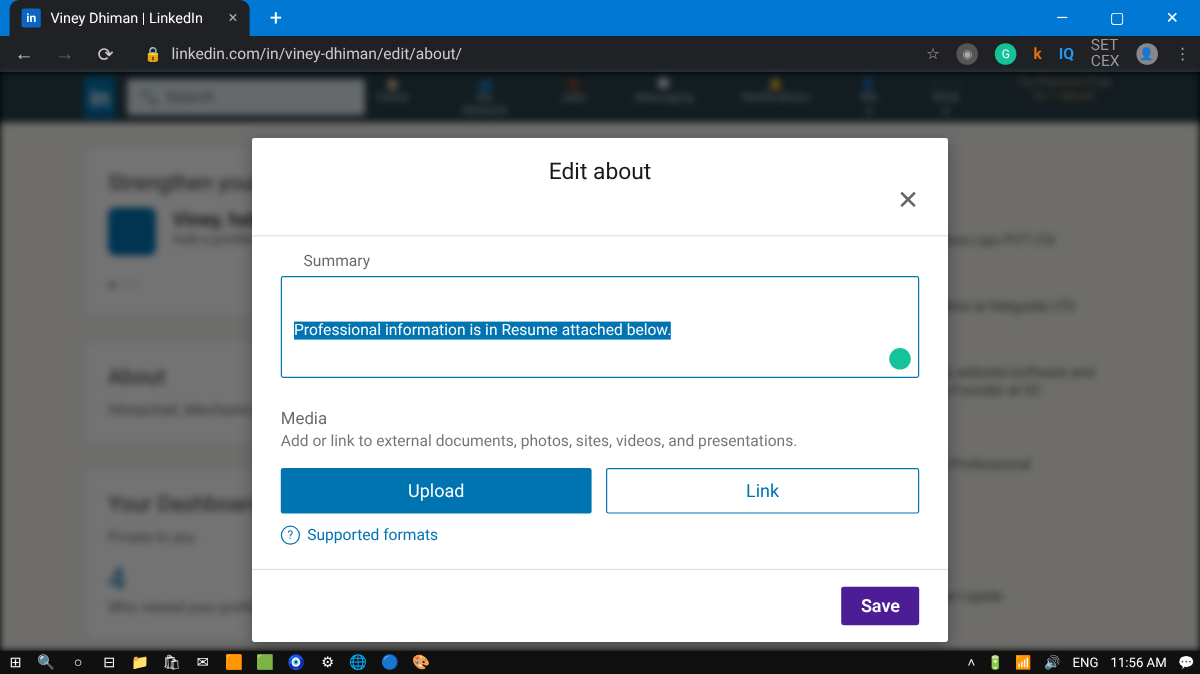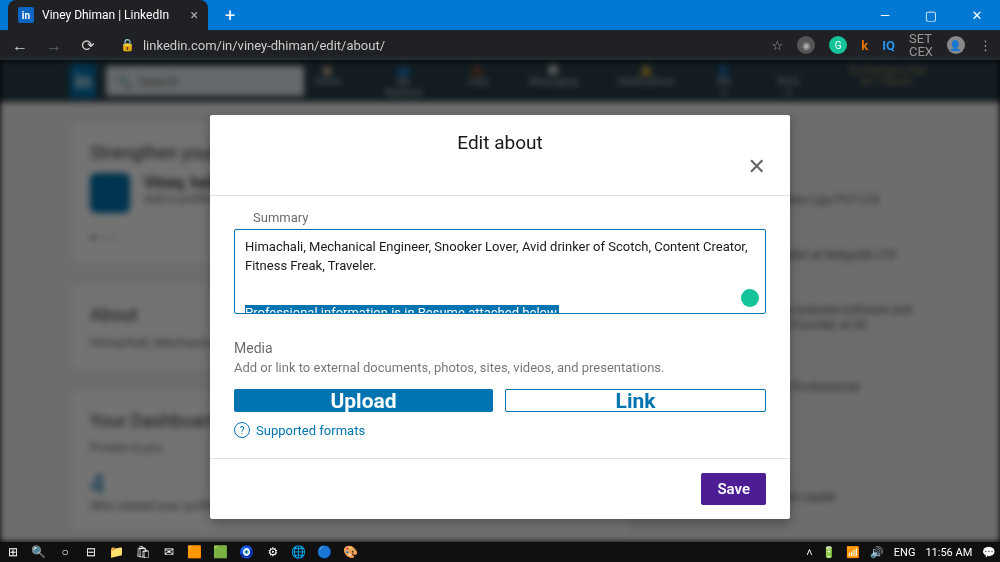--- a/index.html
+++ b/index.html
@@ -49,21 +49,21 @@
 .modal-close { margin-left:auto; font-size:22px; color:#666; cursor:pointer; }
 .modal-body { padding:14px 24px 20px; }
 .label { font-size:13px; color:rgba(0,0,0,.6); margin-bottom:4px; display:block;margin-left:19px; }
 .ta-wrap { position:relative; border:1px solid #0073b1; border-radius:2px; padding:8px 10px; height:85px; font-size:13px; line-height:1.45; color:rgba(0,0,0,.9); overflow-y:auto; }
 .ta-line1 {}
 .ta-sel { background:#0073b1; color:#fff; }
 .grammarly { position:absolute; bottom:6px; right:6px; width:18px; height:18px; border-radius:50%; background:#15c39a; }
 .media-label { font-size:14px; color:rgba(0,0,0,.6); margin-top:26px; }
 .media-sub { font-size:13px; color:rgba(0,0,0,.55); margin-top:4px; margin-bottom:14px; }
 .btnrow { display:flex; gap:12px; }
-.btn { flex:1; height:23px; display:flex; align-items:center; justify-content:center; font-size:21px; font-weight:700; cursor:pointer; border-radius:2px; }
+.btn { flex:1; height:38px; display:flex; align-items:center; justify-content:center; font-size:15px; font-weight:400; cursor:pointer; border-radius:2px; }
 .btn-primary { background:#0073b1; color:#fff; }
 .btn-secondary { background:#fff; color:#0073b1; border:1px solid #0073b1; }
 .supported { display:flex; align-items:center; gap:6px; font-size:13px; color:#0073b1; margin-top:10px; }
 .sup-icon { width:16px; height:16px; border:1.5px solid #0073b1; border-radius:50%; display:flex; align-items:center; justify-content:center; font-size:10px; }
 .modal-foot { border-top:1px solid #e0e0e0; padding:14px 24px; display:flex; justify-content:flex-end; }
 .savebtn { background:#4c1d95; color:#fff; padding:7px 16px; font-size:15px; font-weight:600; border-radius:2px; cursor:pointer; }
 
 
 .taskbar { position:absolute; bottom:0; left:0; right:0; height:20px; background:#101010; display:flex; align-items:center; padding:0 4px; gap:8px; }
 .tb-icon { width:18px; height:18px; display:flex; align-items:center; justify-content:center; color:#fff; font-size:12px; }
@@ -193,21 +193,20 @@
 <div class="overlay"></div>
 
 <div class="modal">
   <div class="modal-head">
     <h2>Edit about</h2>
     <span class="modal-close">✕</span>
   </div>
   <div class="modal-body">
     <span class="label">Summary</span>
     <div class="ta-wrap">
-      <div class="ta-line1">Himachali, Mechanical Engineer, Snooker Lover, Avid drinker of Scotch, Content Creator, Fitness Freak, Traveler.</div>
       <div style="margin-top:28px"><span class="ta-sel">Professional information is in Resume attached below.</span></div>
       <div class="grammarly"></div>
     </div>
     <div class="media-label">Media</div>
     <div class="media-sub">Add or link to external documents, photos, sites, videos, and presentations.</div>
     <div class="btnrow">
       <div class="btn btn-primary">
           <span>Upload</span>
         </div>
       <div class="btn btn-secondary">

